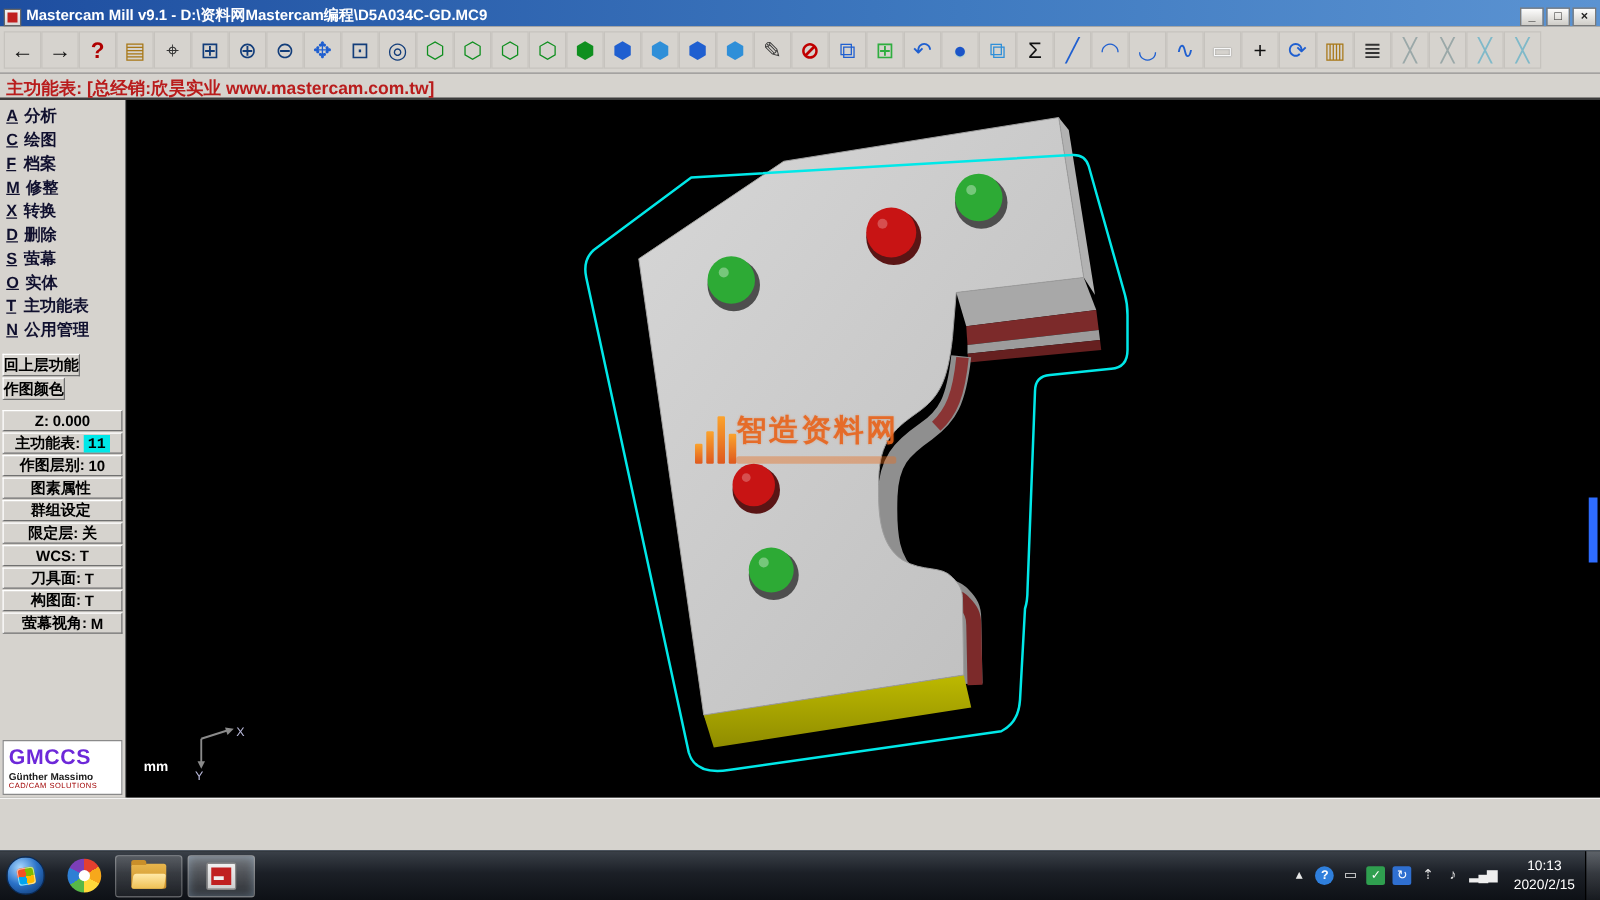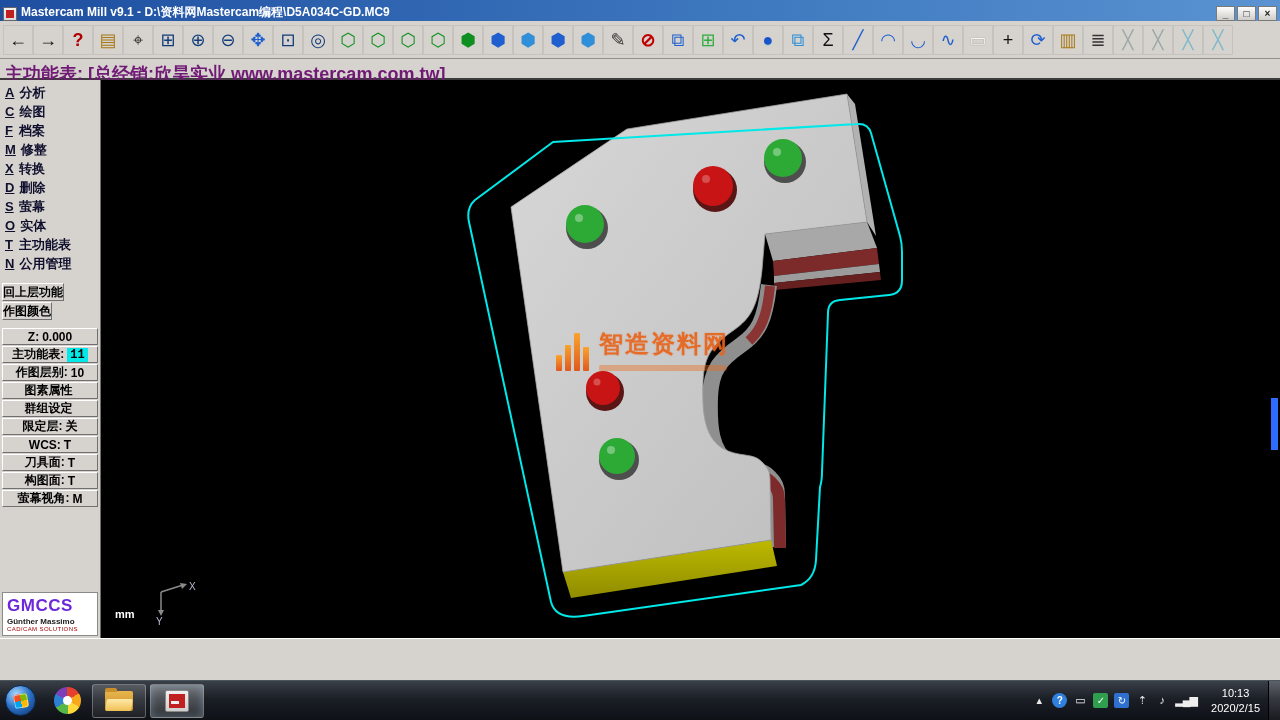--- a/index.html
+++ b/index.html
@@ -26,21 +26,21 @@
         background:#d6d3ce; border:1px solid #c6c3be; padding:0; }
   .tb .g { font-size:18px; line-height:1; }
   .c-black{color:#111} .c-dark{color:#333} .c-help{color:#b00000;font-weight:800;font-size:19px}
   .c-file{color:#a87818} .c-navy{color:#123d7a} .c-blue{color:#1f5fd0} .c-blue2{color:#2f8fd8}
   .c-green{color:#0f8f1f} .c-green2{color:#2fae3f} .c-red{color:#c00000;font-weight:700}
   .c-gray{color:#9aa8a8} .c-graycyan{color:#7fb9c9} .c-white{color:#f8f8f8;text-shadow:0 0 1px #555}
   .c-sphere{color:#1b54c8;text-shadow:0 1px 1px #9cc}
 
   
   .menubar { height:21px; background:#d6d3ce; border-bottom:2px solid #3c3c3c;
-             font-size:18px; font-weight:bold; color:#701a75; padding:3px 5px; flex:0 0 auto; }
+             font-size:14px; font-weight:bold; color:#b91c1c; padding:3px 5px; flex:0 0 auto; }
 
   
   .content { flex:1 1 auto; display:flex; min-height:0; }
   .sidebar { width:101px; background:#d6d3ce; border-right:1px solid #6e6e6e;
              display:flex; flex-direction:column; padding-top:3px; position:relative; }
   .menu-item { height:19px; display:flex; gap:5px; align-items:center; padding-left:5px;
                font-size:13px; font-weight:bold; color:#10102e; }
   .menu-item .hotkey { text-decoration:underline; min-width:9px; }
   .gap1 { height:9px; } .gap2 { height:7px; }
   .side-btn { margin:1px 2px 0; height:18px; font-size:12px; font-weight:bold; color:#000;
@@ -51,21 +51,21 @@
   .swatch-cyan { background:#00e8e8; padding:0 3px;font-family:Liberation Mono, monospace; }
   .logo-box { position:absolute; left:2px; right:2px; bottom:2px; background:#fff;
               border:1px solid #8a8a8a; padding:3px 4px; }
   .logo-title { font-size:17px; font-weight:800; letter-spacing:.5px; color:#6d28d9; }
   .logo-line1 { font-size:8px; font-weight:bold; color:#1a1a1a; margin-top:1px; }
   .logo-line2 { font-size:6px; color:#a00000; letter-spacing:.4px; }
 
   
   .viewport { flex:1; position:relative; background:#000; overflow:hidden; }
   .viewport svg.model { position:absolute; inset:0; }
-  .watermark { position:absolute; left:455px; top:248px; display:flex; gap:10px; align-items:center;
+  .watermark { position:absolute; left:455px; top:248px; display:flex; align-items:center;
                opacity:.92; pointer-events:none; }
   .wm-logo { display:flex; align-items:flex-end; gap:3px; height:42px; }
   .wm-logo i { display:block; width:6px; background:linear-gradient(#ffa020,#e05010); border-radius:1px; }
   .wm-logo i:nth-child(1){height:16px} .wm-logo i:nth-child(2){height:26px}
   .wm-logo i:nth-child(3){height:38px} .wm-logo i:nth-child(4){height:24px}
   .wm-title { font-size:24px; font-weight:800; color:#e8641c; letter-spacing:2px;
               text-shadow:0 0 2px rgba(232,100,28,.4); }
   .wm-sub { width:128px; height:6px; margin-top:5px; border-radius:2px; background:rgba(232,110,30,.45); }
   .axis-indicator { position:absolute; left:52px; bottom:8px; }
   .units { position:absolute; left:14px; bottom:18px; color:#fff; font-size:11px; font-weight:bold; }

